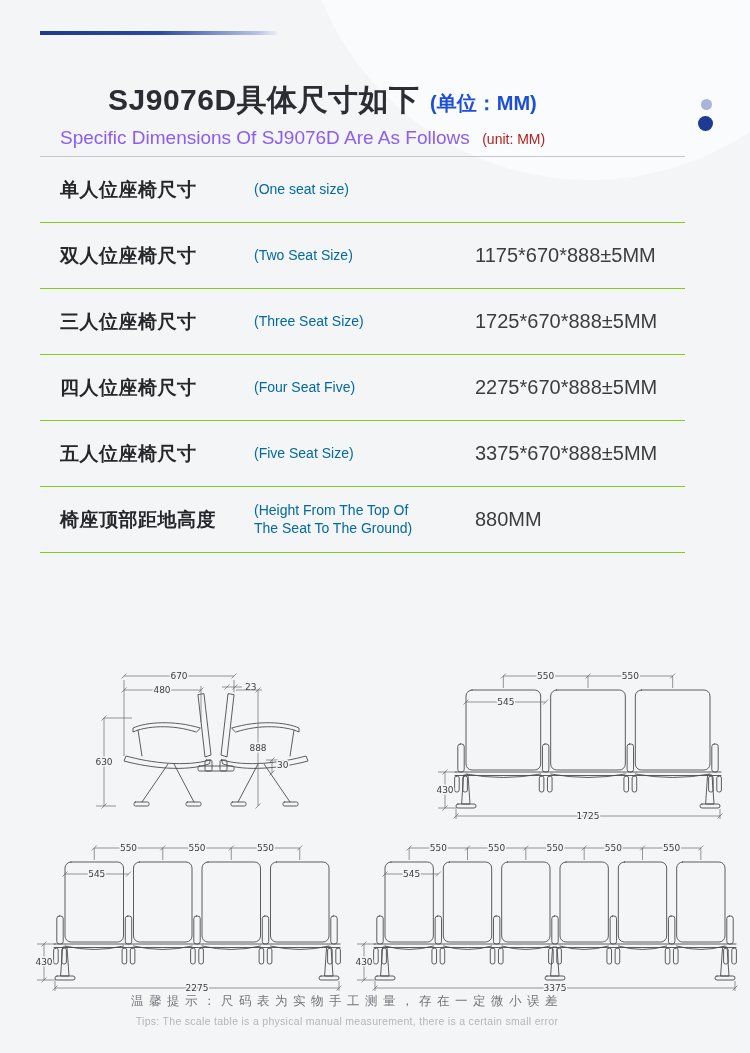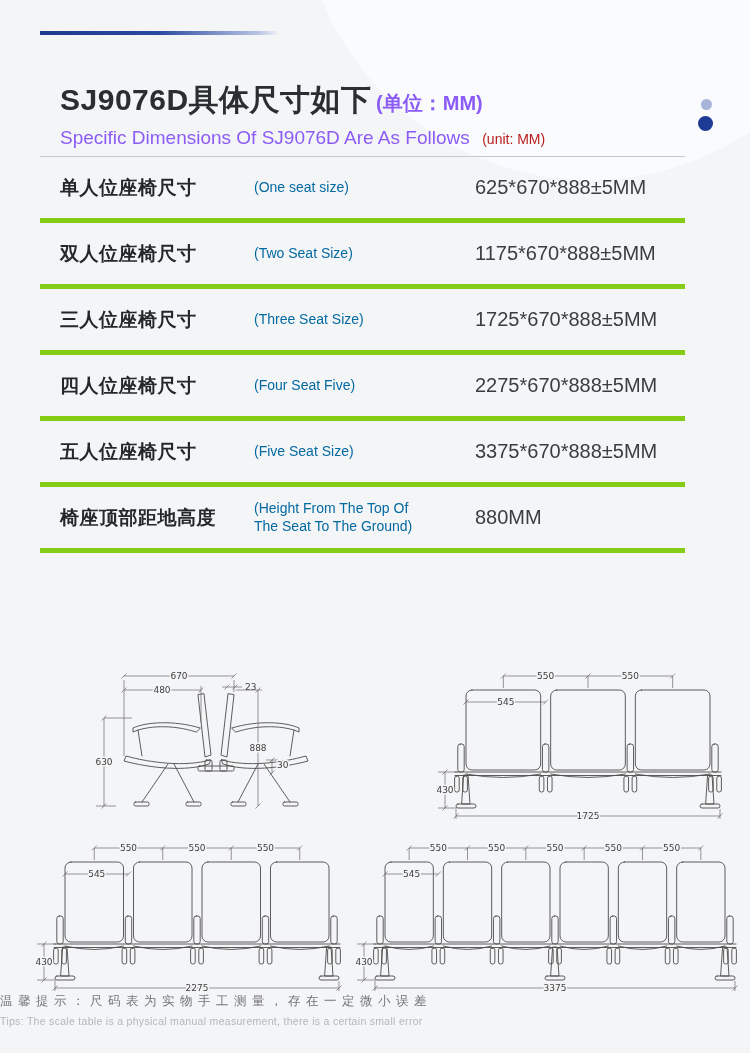--- a/index.html
+++ b/index.html
@@ -11,51 +11,51 @@
   }
   .deco-circle {
     position:absolute; width:580px; height:580px; border-radius:50%;
     background:#fafbfd; top:-400px; right:-130px;
   }
   .accent-line {
     position:absolute; top:31px; left:40px; width:237px; height:4px;
     background:linear-gradient(to right, var(--accent-dark) 0%, #2a4aa0 50%, var(--accent-light) 92%, rgba(185,196,228,0.15) 100%);
   }
   .title-row { position:absolute; top:80px; left:60px; white-space:nowrap; }
-  .title-cn { font-size:30px; font-weight:bold; color:#2b2d32; letter-spacing:0.5px; }
-  .title-unit { font-size:20px; font-weight:bold; color:#8b5cf6; }
+  .title-cn { font-size:30px; font-weight:bold; color:#2b2d32; letter-spacing:0.5px;margin-left:48px; }
+  .title-unit { font-size:20px; font-weight:bold; color:#1d4ed8; margin-left:6px; }
   .subtitle-row { position:absolute; top:127px; left:60px; white-space:nowrap; }
   .subtitle { font-size:19px; color:#8b5cf6; }
   .subtitle-unit { font-size:14px; color:#b91c1c; margin-left:8px; }
   .header-divider { position:absolute; top:156px; left:40px; width:645px; height:1px; background:#c7c8ca; }
   .dot { position:absolute; border-radius:50%; }
   .dot-light { width:11px; height:11px; top:99px; left:701px; background:var(--dot-light); }
   .dot-dark  { width:15px; height:15px; top:116px; left:698px; background:var(--dot-dark); }
 
   .spec-table { position:absolute; top:157px; left:40px; width:645px; }
   .spec-row {
     display:grid; grid-template-columns:197px 238px 1fr;
-    align-items:center; height:66px; border-bottom:5px solid #84cc16;
+    align-items:center; height:66px; border-bottom:1px solid #84cc16;
   }
   .cell.cn { padding-left:20px; font-size:19px; font-weight:bold; color:#25272b; letter-spacing:0.5px; }
   .cell.en { font-size:14px; color:#0369a1; white-space:pre-line; line-height:1.25;margin-left:17px; }
   .cell.val { font-size:20px; color:#3b3d41; }
 
   svg.cad-drawing { position:absolute; overflow:visible; }
   #side-view  { left:86px;  top:660px; }
   #front-view-0 { left:415px; top:662px; }
   #front-view-1 { left:18px;  top:834px; }
   #front-view-2 { left:342px; top:834px; }
   .cad { stroke:#4c4c4c; stroke-width:0.9; fill:none; stroke-linecap:round; }
   .cadthin { stroke:#6a6a6a; stroke-width:0.7; fill:none; }
   .dim {
     font-family:"DejaVu Sans", sans-serif; font-size:9px; fill:#3d3d3d;
     paint-order:stroke; stroke:#f4f5f7; stroke-width:3px; stroke-linejoin:round;
   }
-  .tips { position:absolute; left:0; width:694px; text-align:left; }
+  .tips { position:absolute; left:0; width:694px; text-align:center; }
   .tips-cn { top:993px; font-size:12.5px; color:#73747a; letter-spacing:5.5px; }
   .tips-en { top:1015px; font-size:10.5px; color:#b5b6b9; letter-spacing:0.3px; }
 </style>
 </head>
 <body>
 
 <div class="page">
   <div class="deco-circle"></div>
   <div class="accent-line"></div>
 
@@ -68,21 +68,20 @@
     <span class="subtitle-unit">(unit: MM)</span>
   </div>
   <div class="header-divider"></div>
   <div class="dot dot-light"></div>
   <div class="dot dot-dark"></div>
 
   <div class="spec-table" id="spec-table">
   <div class="spec-row">
     <div class="cell cn">单人位座椅尺寸</div>
     <div class="cell en">(One seat size)</div>
-    <div class="cell val">625*670*888±5MM</div>
   </div>
 
   <div class="spec-row">
     <div class="cell cn">双人位座椅尺寸</div>
     <div class="cell en">(Two Seat Size)</div>
     <div class="cell val">1175*670*888±5MM</div>
   </div>
 
   <div class="spec-row">
     <div class="cell cn">三人位座椅尺寸</div>

